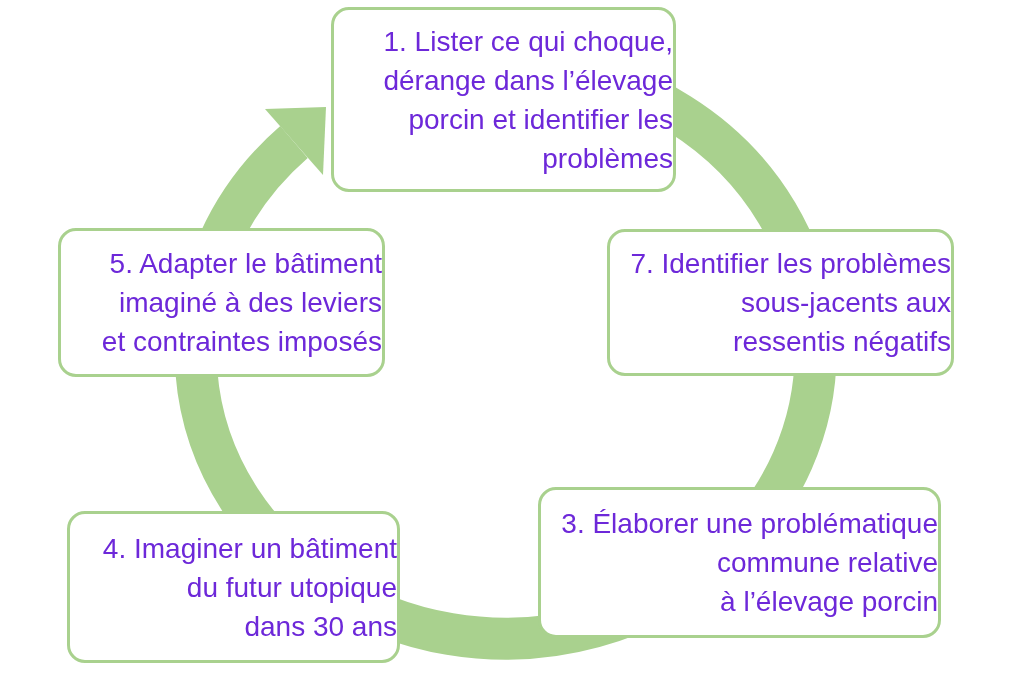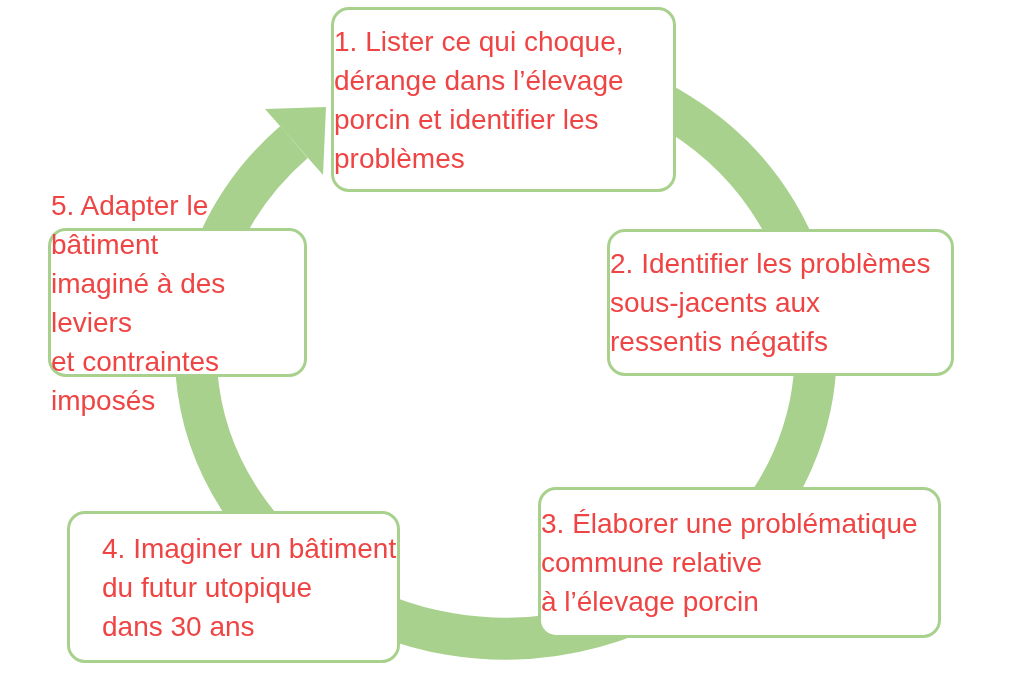--- a/index.html
+++ b/index.html
@@ -24,57 +24,57 @@
   }
   .step-box {
     position: absolute;
     box-sizing: border-box;
     background: #ffffff;
     border: 3px solid #a9d18e;
     border-radius: 18px;
     display: flex;
     align-items: center;
     justify-content: center;
-    text-align: left;
-    color: #ef4444;
+    text-align: right;
+    color: #6d28d9;
     font-size: 28px;
     line-height: 39px;
     z-index: 2;
   }
   .step-text {
     white-space: pre-line;
     display: block;
     width: 100%;
   }
   
   .box-1 { left: 331px; top: 7px;   width: 345px; height: 185px; }
   .box-2 { left: 607px; top: 229px; width: 347px; height: 147px; }
   .box-3 { left: 538px; top: 487px; width: 403px; height: 151px; }
   .box-4 { left: 67px;  top: 511px; width: 333px; height: 152px; padding-left: 32px; }
-  .box-5 { left: 48px;  top: 228px; width: 259px; height: 149px; }
+  .box-5 { left: 58px;  top: 228px; width: 327px; height: 149px; }
 </style>
 </head>
 <body>
 
 <div class="canvas">
 
   <svg class="ring-svg" viewBox="0 0 1022 693" xmlns="http://www.w3.org/2000/svg" aria-hidden="true">
     <path d="M 559 69 A 310 287 0 1 1 294 142" fill="none" stroke="#a9d18e" stroke-width="42"></path>
     <polygon points="326,107 265,109 323,175" fill="#a9d18e"></polygon>
   </svg>
 
   <div class="step-box box-1">
     <span class="step-text">1. Lister ce qui choque,
 dérange dans l’élevage
 porcin et identifier les
 problèmes</span>
   </div>
 
   <div class="step-box box-2">
-    <span class="step-text">2. Identifier les problèmes
+    <span class="step-text">7. Identifier les problèmes
 sous-jacents aux
 ressentis négatifs</span>
   </div>
 
   <div class="step-box box-3">
     <span class="step-text">3. Élaborer une problématique
 commune relative
 à l’élevage porcin</span>
   </div>
 

